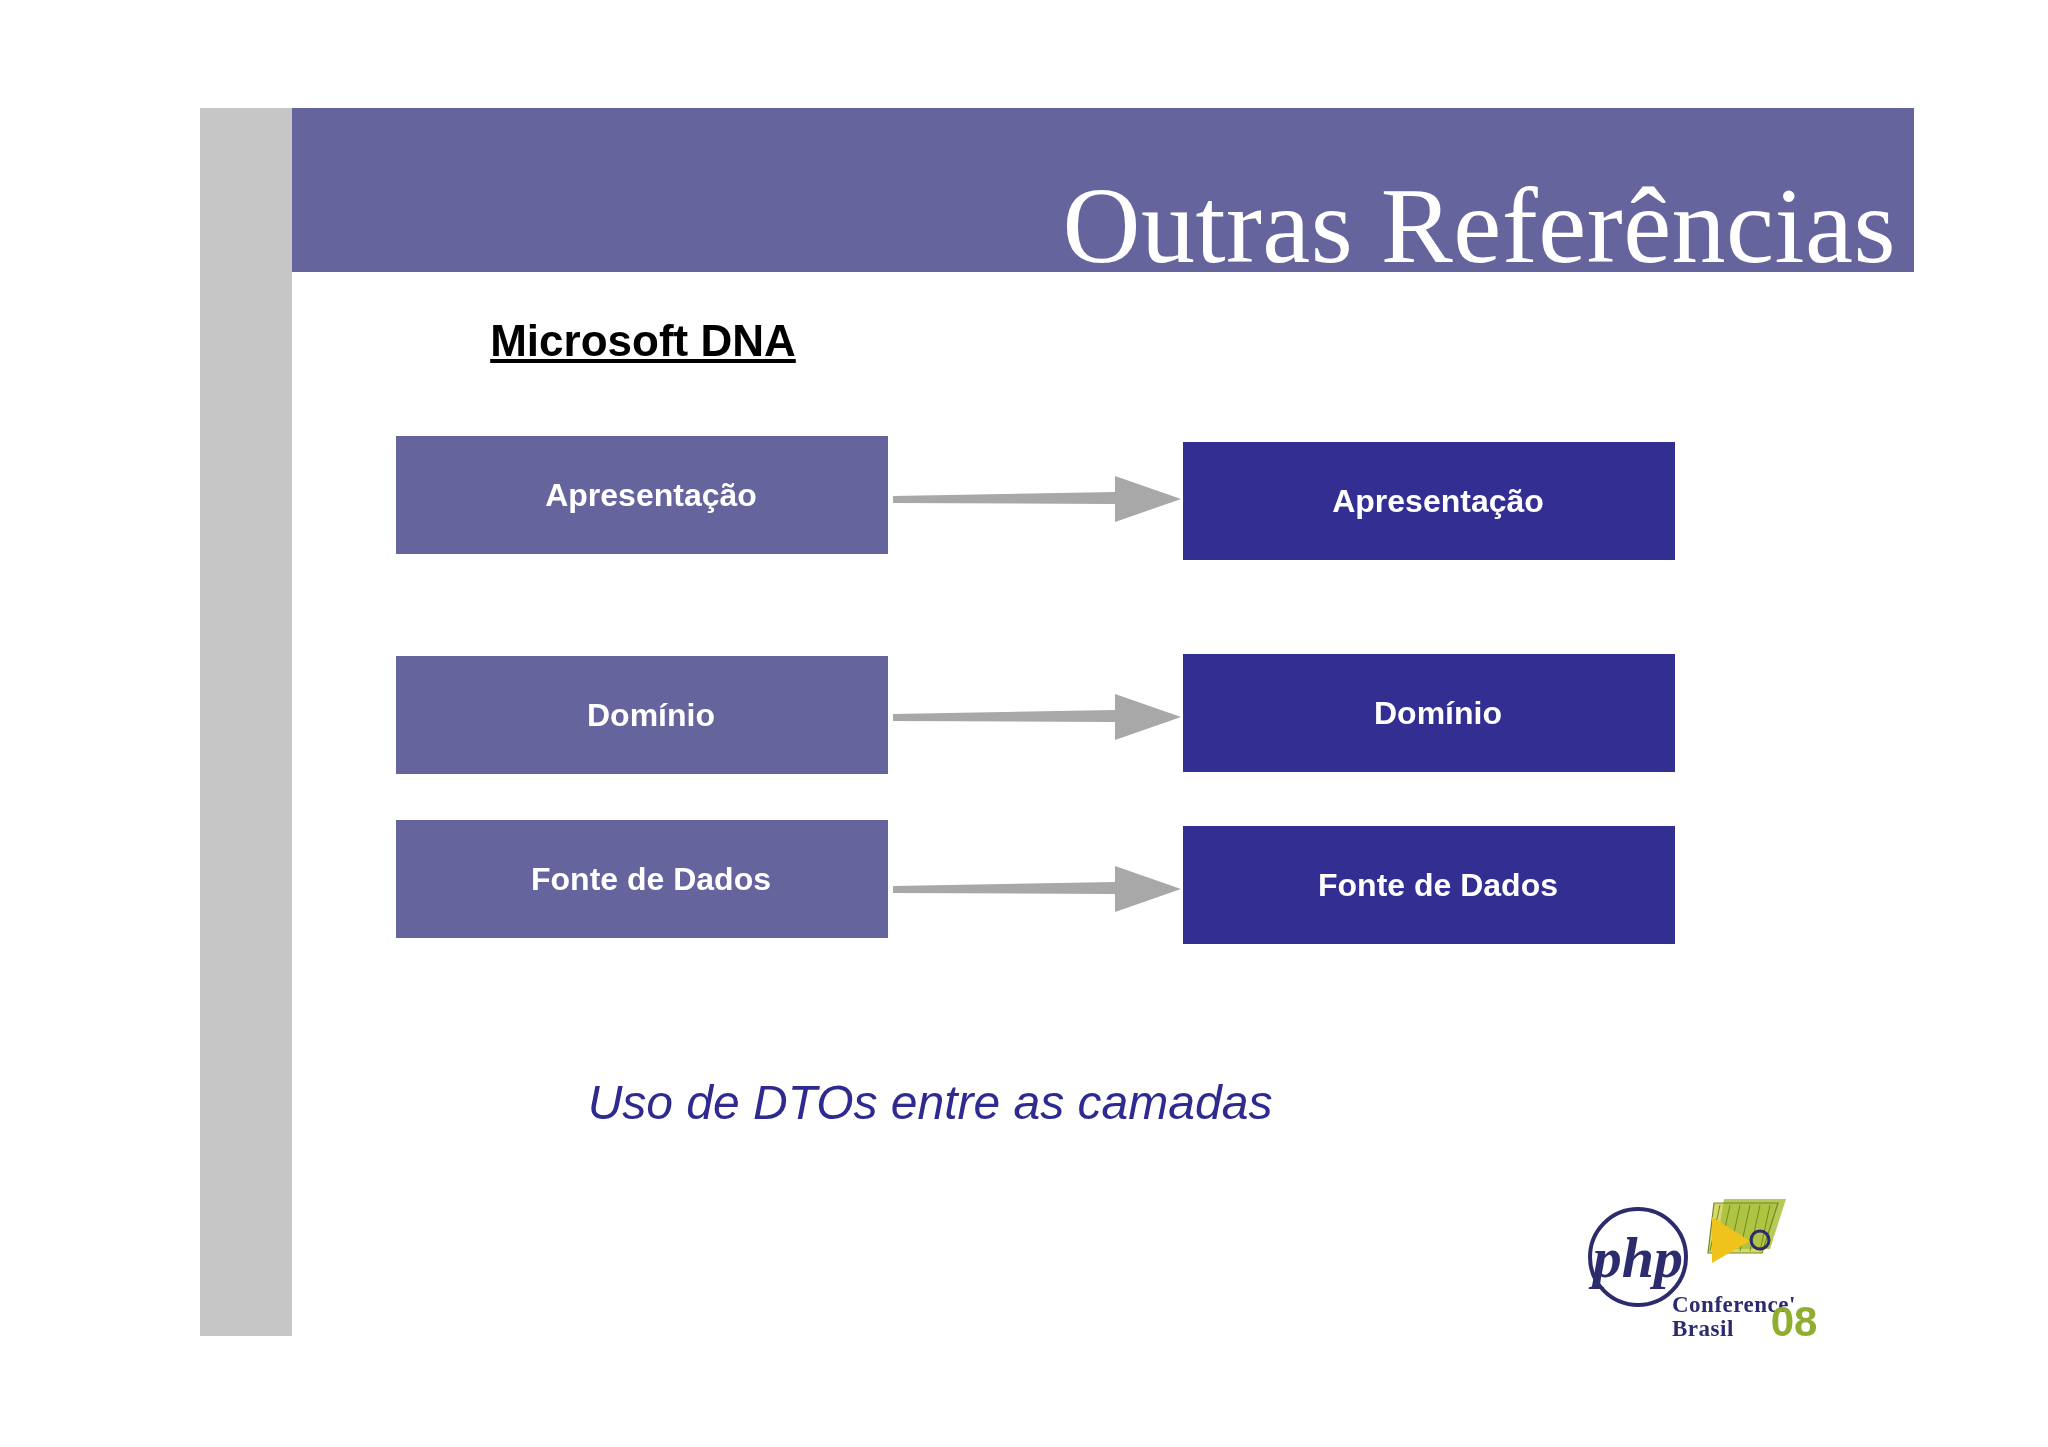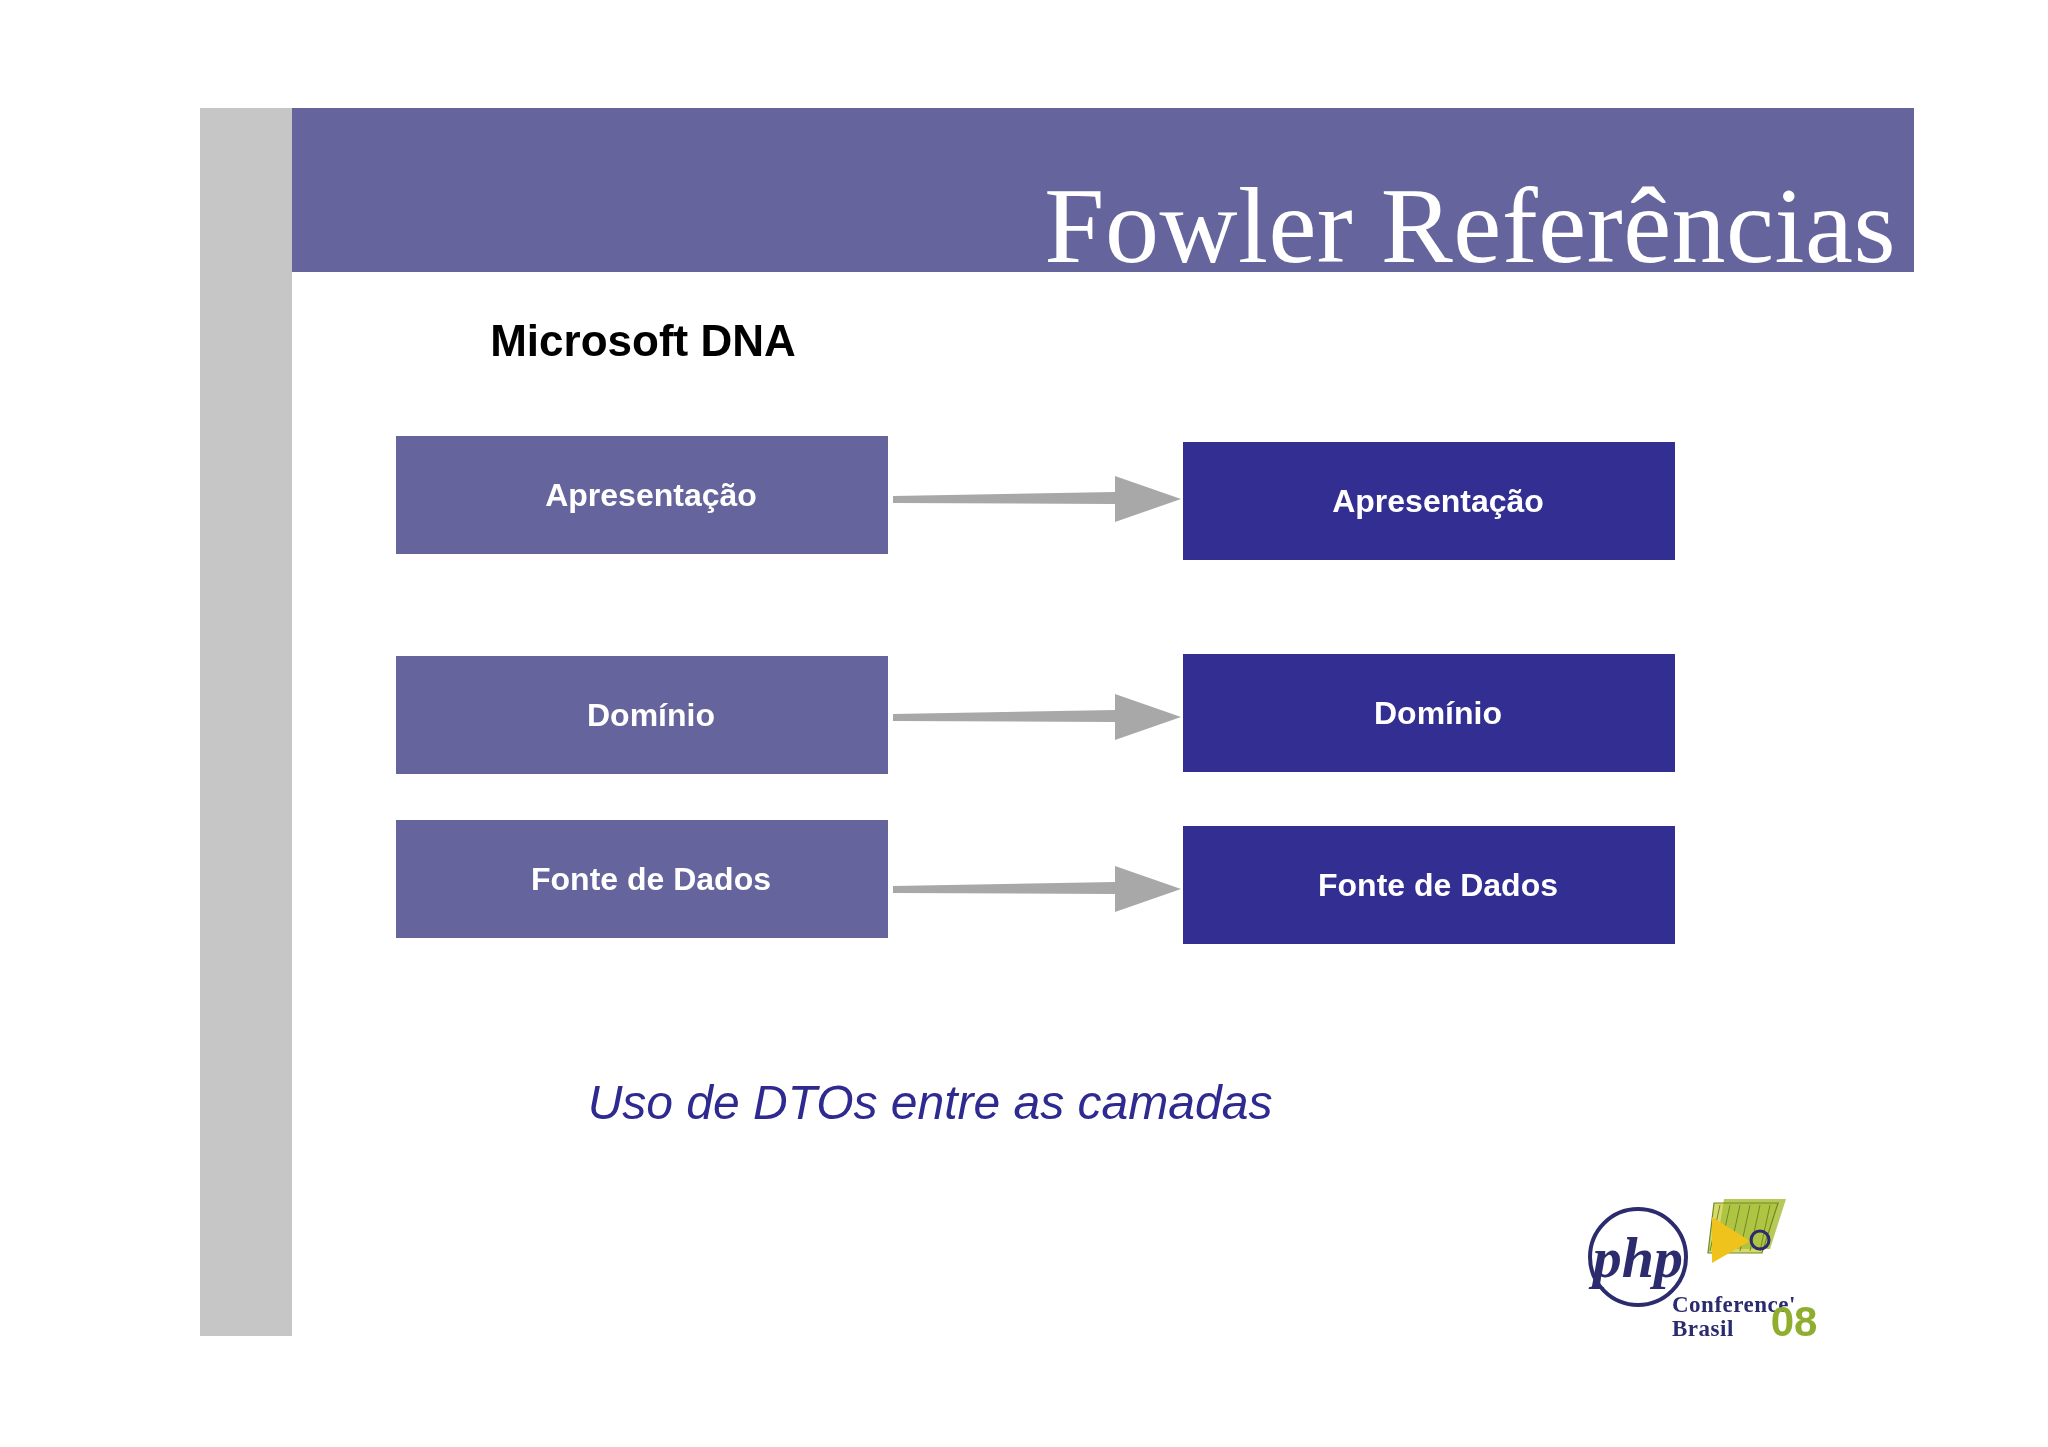--- a/index.html
+++ b/index.html
@@ -54,20 +54,21 @@
 
   
   .col-head {
     position: absolute;
     font-size: 44px;
     font-weight: bold;
     color: #000000;
     text-align: center;
     line-height: 1.18;
     white-space: pre-line;
+    text-decoration: underline;
   }
   .col-head-left {
     left: 396px;
     top: 315px;
     width: 494px;
   }
   .col-head-right {
     left: 1180px;
     top: 315px;
     width: 494px;
@@ -154,21 +155,21 @@
   .logo svg { display: block; width: 100%; height: 100%; }
 </style>
 </head>
 <body>
 
 <div class="slide">
 
   <div class="left-bar"></div>
 
   <div class="header-band">
-    <div class="header-title">Fowler Referências</div>
+    <div class="header-title">Outras Referências</div>
   </div>
 
   <div class="col-head col-head-left">Microsoft DNA</div>
 
 
   <div class="row row-0">
     <div class="box box-left">Apresentação</div>
     <div class="arrow">
       <svg viewBox="0 0 288 58" preserveAspectRatio="none" aria-hidden="true">
         <polygon points="0,26 222,22 222,6 288,29 222,52 222,34 0,33" fill="#a8a8a8"></polygon>

